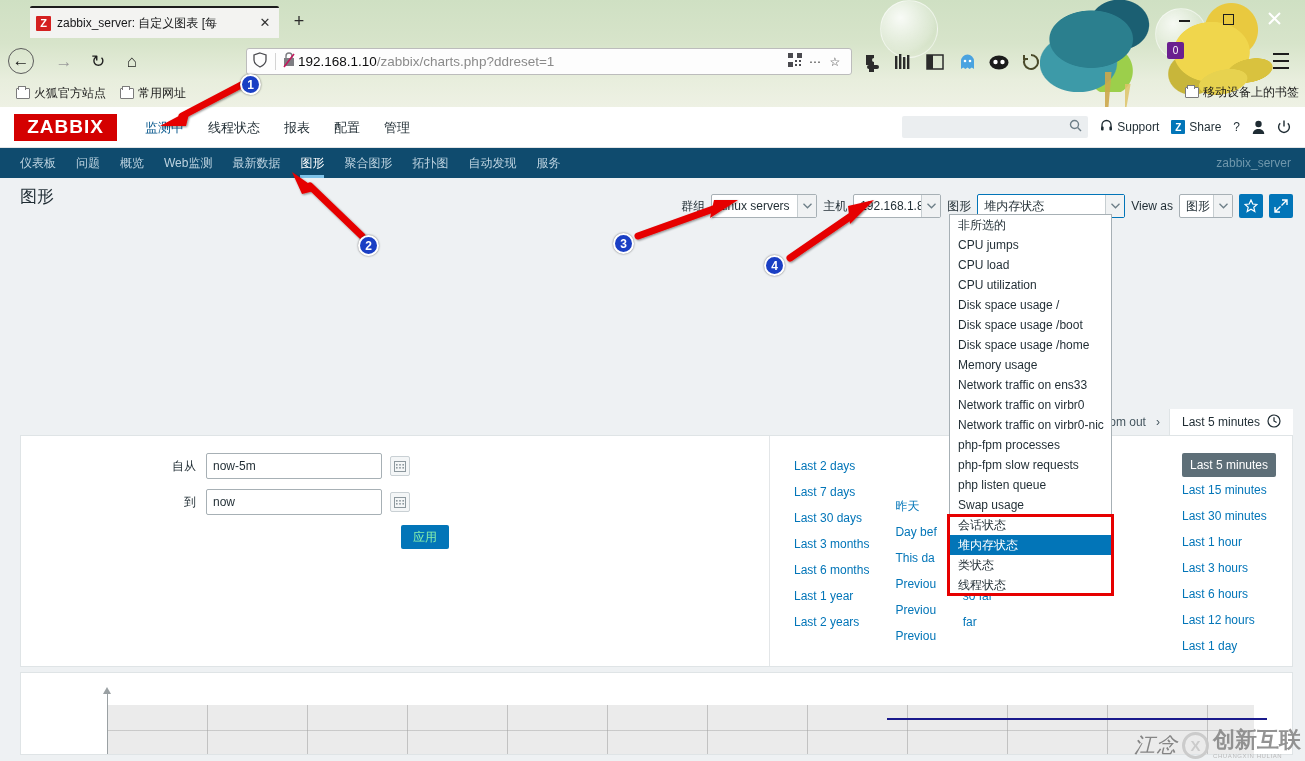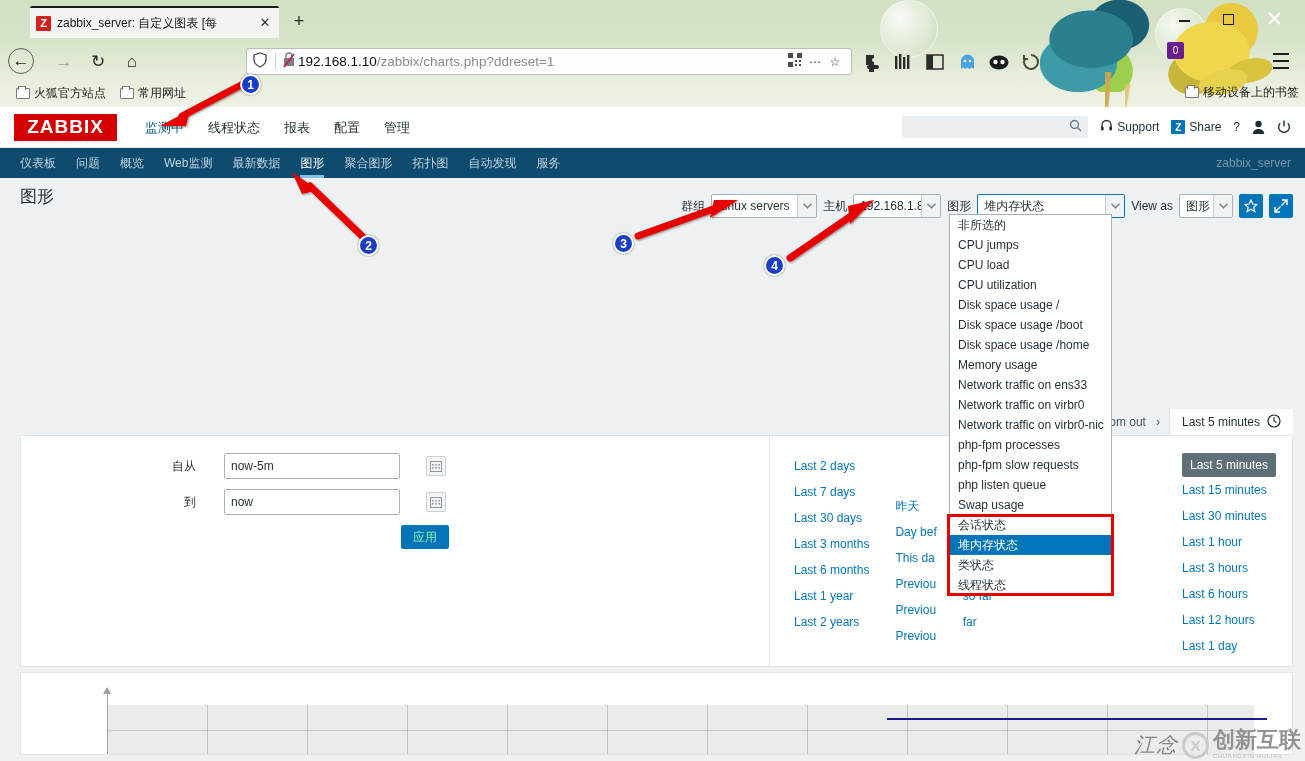--- a/index.html
+++ b/index.html
@@ -238,21 +238,21 @@
   #time-tab-current {
     display:flex; align-items:center; gap:7px; padding:0 12px; font-size:12px; color:#1f2c33;
     background:#fff; cursor:pointer;
   }
 
   #time-panel {
     position:absolute; left:20px; right:12px; top:257px; height:232px;
     background:#fff; border:1px solid #dfe4e6; display:flex; z-index:30;
   }
   #tp-left { width:748px; flex:0 0 auto; padding-top:17px; }
-  .tp-field { display:flex; align-items:center; margin-bottom:10px;gap:18px; }
+  .tp-field { display:flex; align-items:center; margin-bottom:10px; }
   .tp-field .lbl { width:185px; text-align:right; padding-right:10px; font-size:12px; color:#1f2c33; }
   .tp-field input {
     width:176px; height:24px; border:1px solid #a7b0b5; border-radius:2px; padding:12px 6px;
     font-size:12px; color:#1f2c33; background:#fff; outline:none;
     font-family:"Liberation Sans", sans-serif;
   }
   .cal-btn {
     width:20px; height:20px; margin-left:8px; border:1px solid #c9d0d4; border-radius:2px;
     background:#f4f6f7; display:flex; align-items:center; justify-content:center; cursor:pointer;
   }

